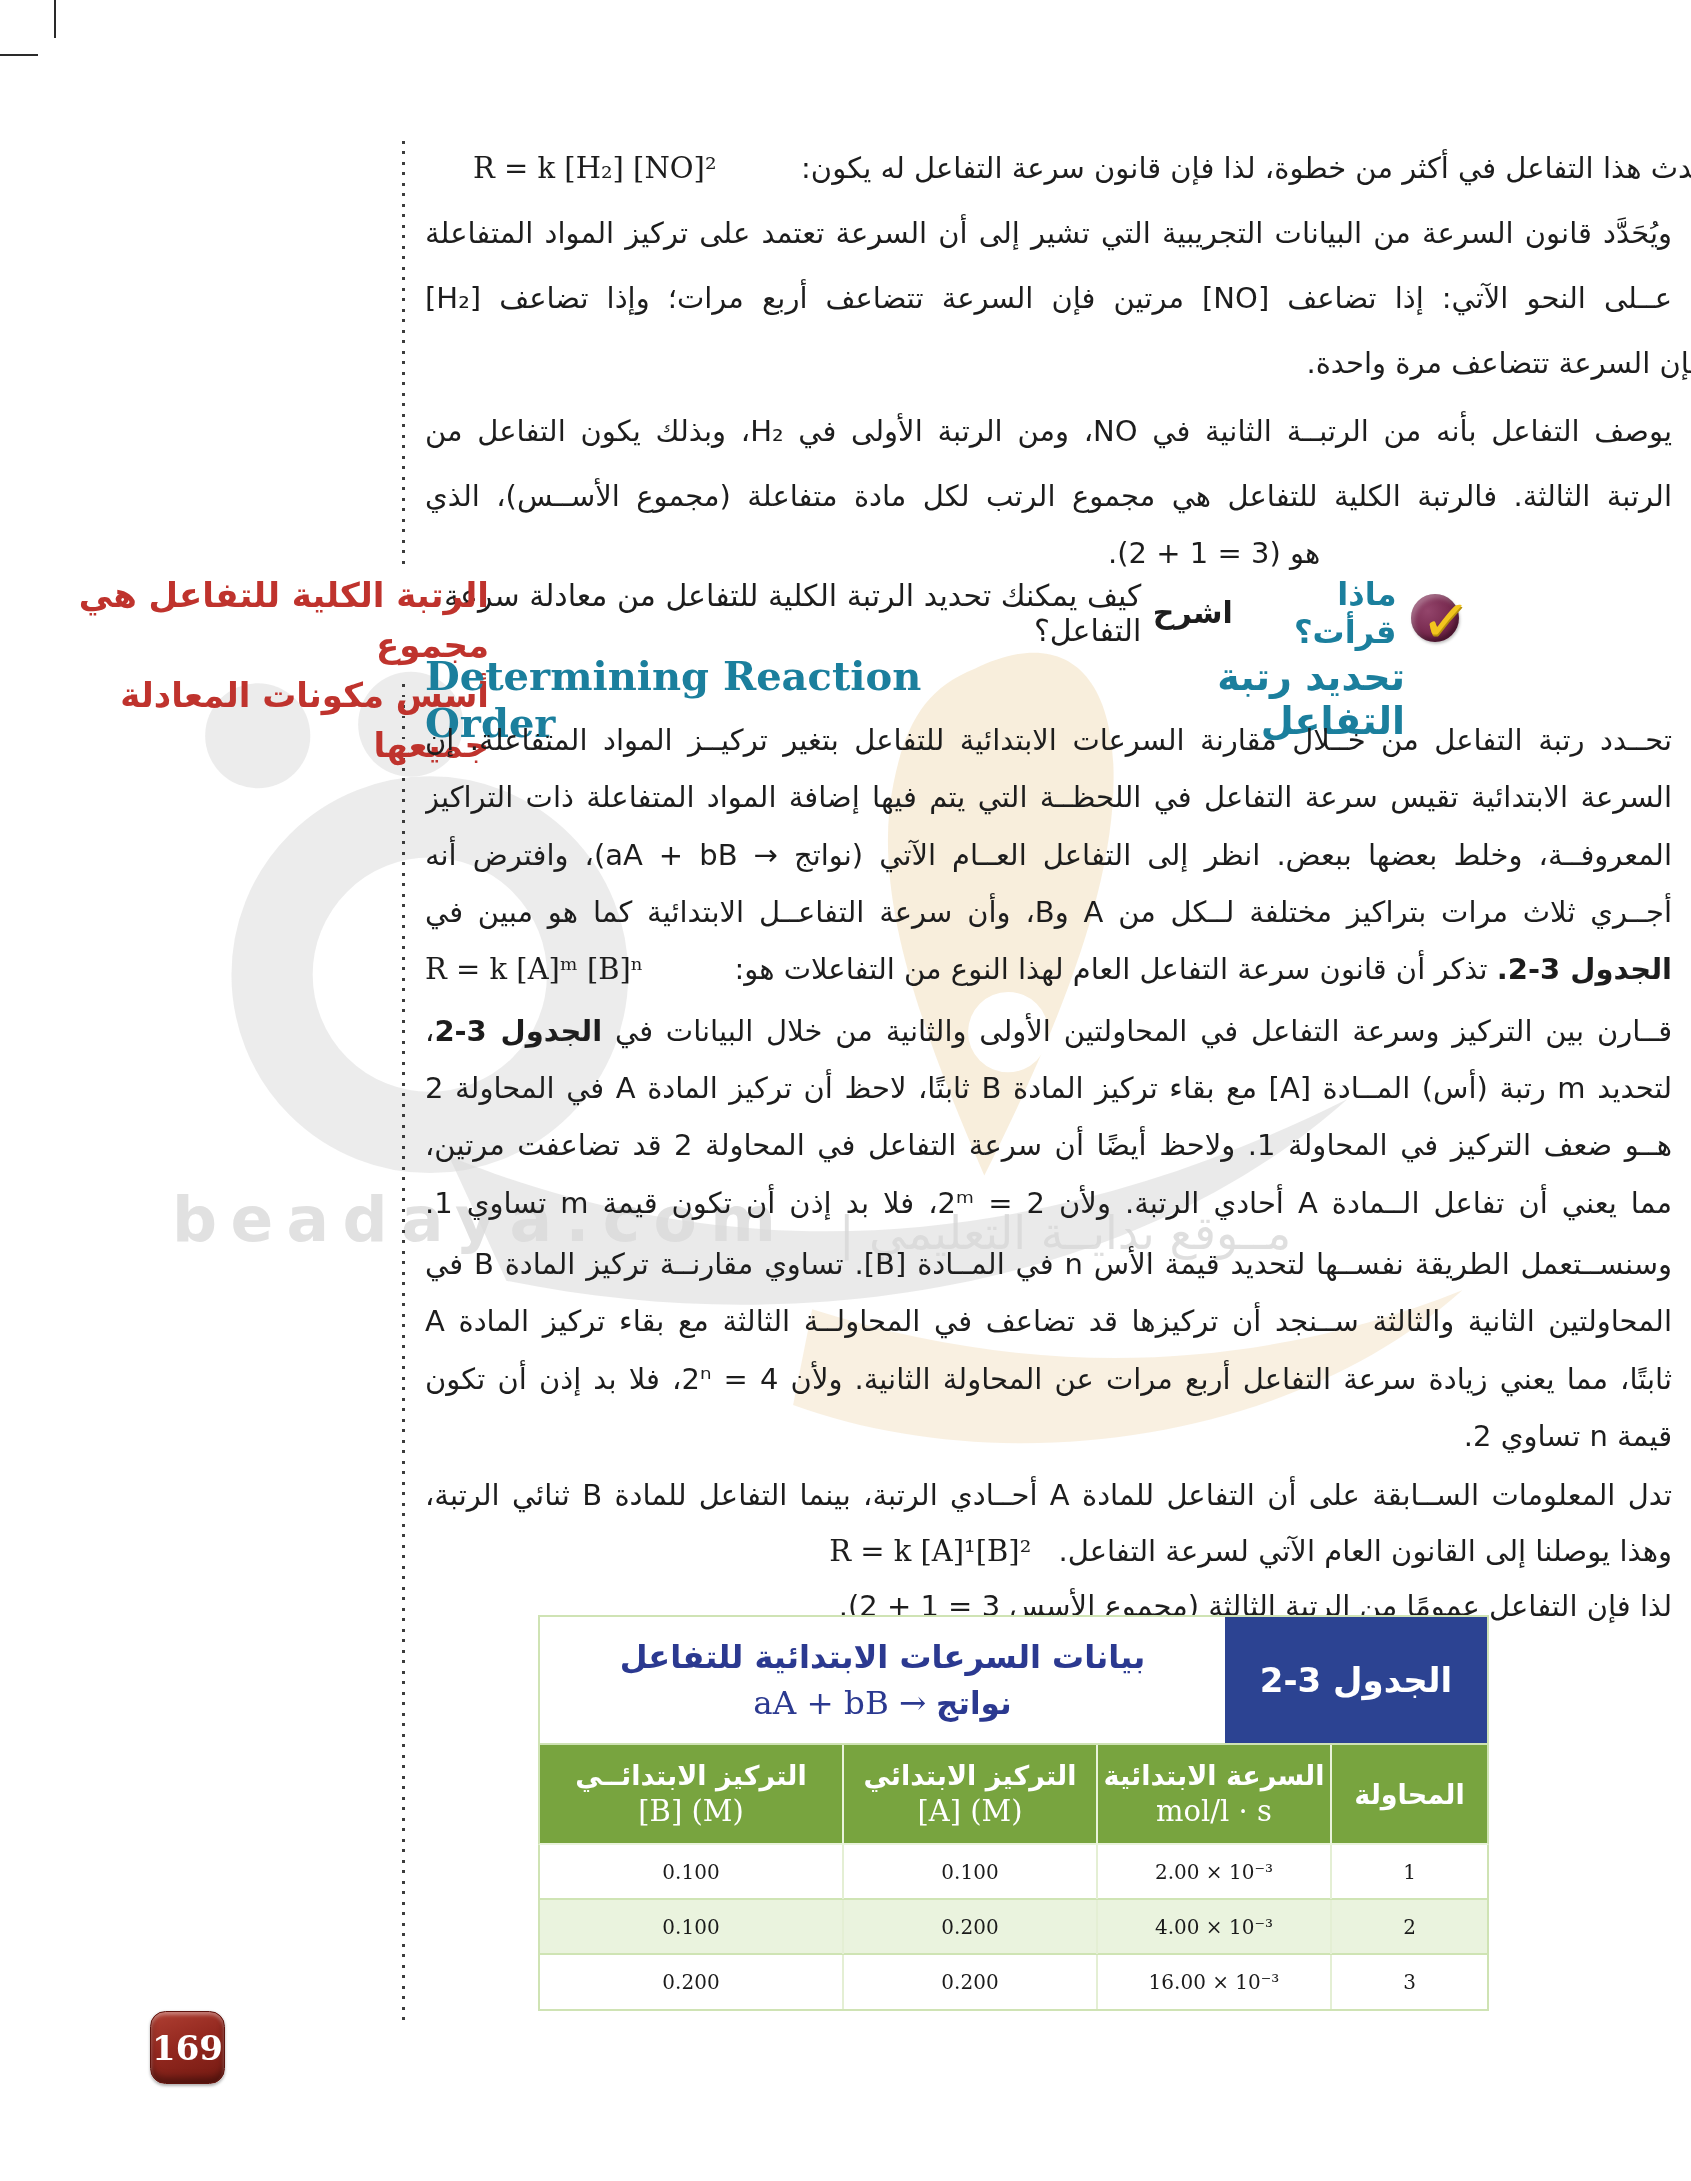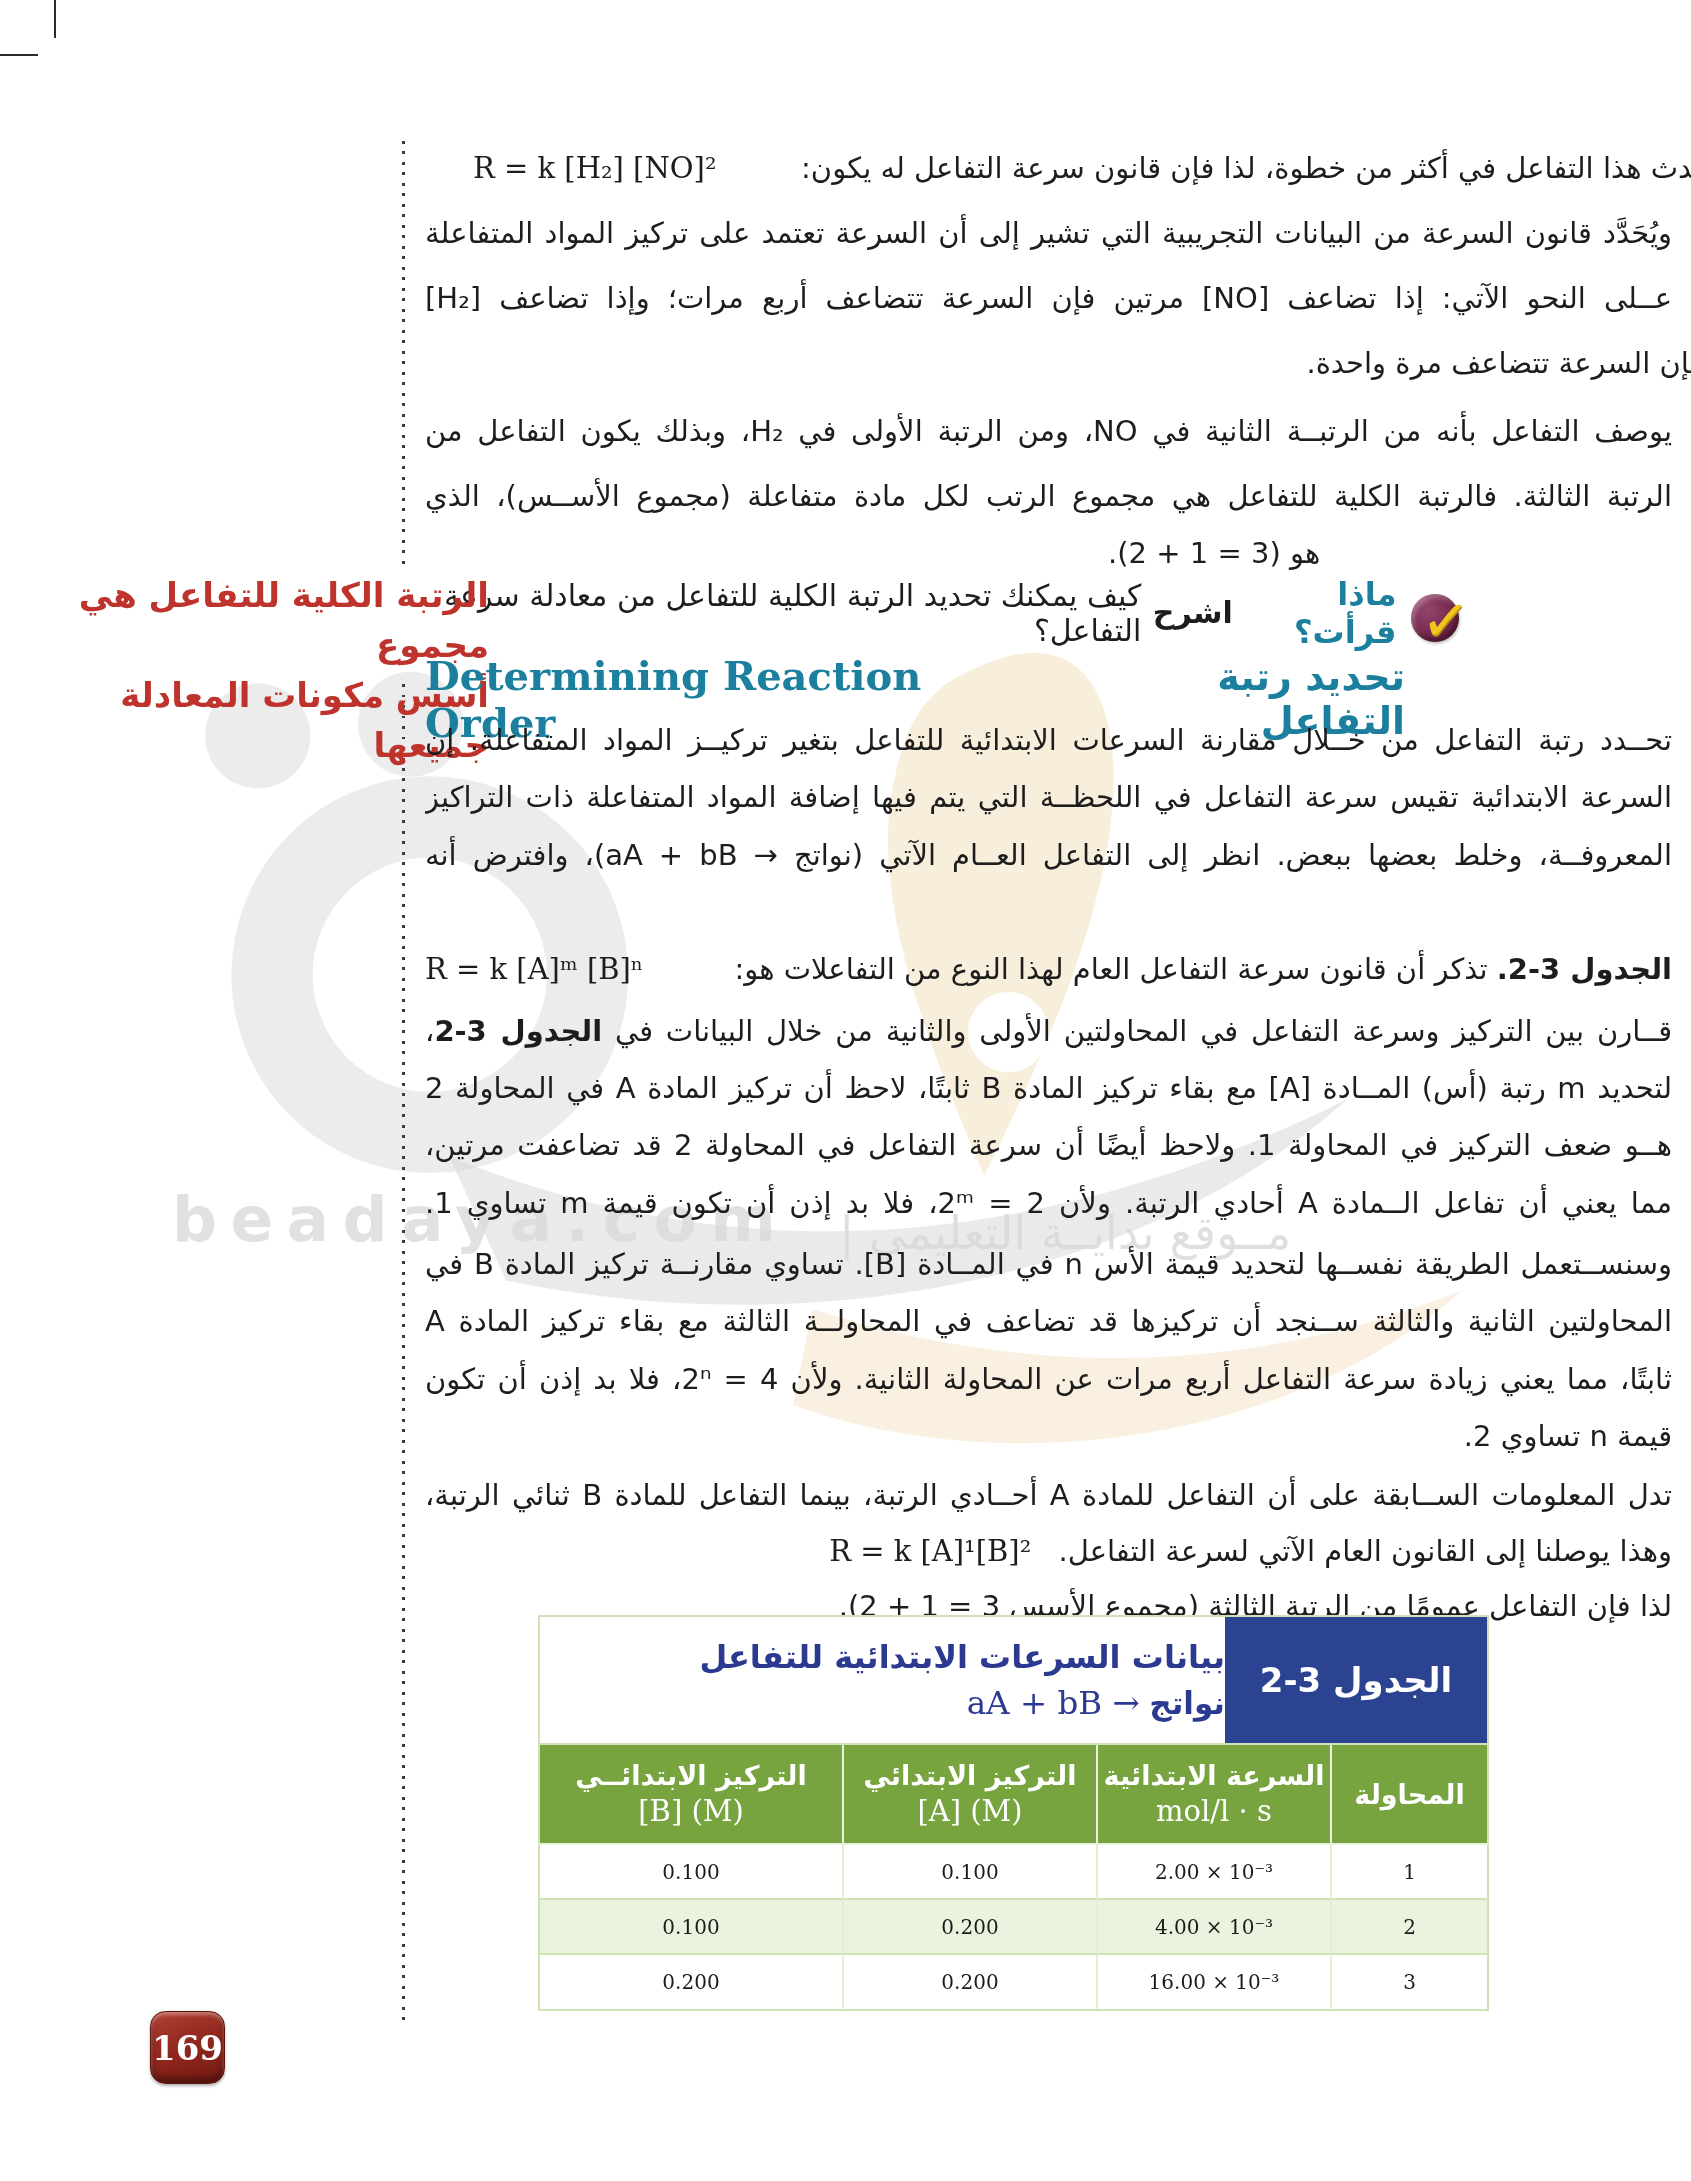--- a/index.html
+++ b/index.html
@@ -43,21 +43,21 @@
   
   .shead { position:absolute; left:425px; right:287px; top:652px; height:59px; z-index:2;
     display:flex; align-items:baseline; gap:15.3px; color:#1b7f9d; }
   .shead .ar { font-size:38px; font-weight:bold; }
   .shead .en { font-family:"DejaVu Serif", serif; font-size:40px; font-weight:bold; direction:ltr; }
   
   .tbl { position:absolute; left:538px; top:1615px; width:951px; z-index:2; direction:rtl; }
   .tbl-head { display:flex; height:126px; border:2.9px solid #cfe3b4; background:#fff; }
   .tbl-blue { width:262px; background:#2c4392; color:#fff; display:flex; align-items:center;
     justify-content:center; font-size:34px; font-weight:bold; }
-  .tbl-title { flex:1; display:flex; flex-direction:column; align-items:flex-start; justify-content:center;
+  .tbl-title { flex:1; display:flex; flex-direction:column; align-items:center; justify-content:center;
     gap:7.6px; color:#2b3990; }
   .tbl-title .t1 { font-size:32px; font-weight:bold; }
   .tbl-title .t2 { display:flex; align-items:baseline; gap:9.6px; }
   .tbl-title .t2 .ar { font-size:31px; font-weight:bold; }
   .tbl-title .t2 .eq { font-size:32.5px; color:#2b3990; }
   .cols { display:flex; }
   .cell { display:flex; flex-direction:column; align-items:center; justify-content:center; text-align:center; }
   .c-trial { width:155px; } .c-rate { width:232px; } .c-a { width:252px; } .c-b { flex:1;border-radius:6px; }
   .hrow { height:98px; background:#78a43f; color:#fff; border:2.9px solid #cfe3b4; border-top:none; border-bottom:2.9px solid #e9f3dc; }
   .hrow .cell { border-left:2.9px solid #e9f3dc; gap:3.8px; }
@@ -128,20 +128,21 @@
   </div>
 
   <div class="shead">
     <span class="ar">تحديد رتبة التفاعل</span>
     <span class="en">Determining Reaction Order</span>
   </div>
 
   <div class="ln just" style="top:715px">تحــدد رتبة التفاعل من خــلال مقارنة السرعات الابتدائية للتفاعل بتغير تركيــز المواد المتفاعلة. إن</div>
   <div class="ln just" style="top:772px">السرعة الابتدائية تقيس سرعة التفاعل في اللحظــة التي يتم فيها إضافة المواد المتفاعلة ذات التراكيز</div>
   <div class="ln just" style="top:830px">المعروفــة، وخلط بعضها ببعض. انظر إلى التفاعل العــام الآتي (نواتج → aA + bB)، وافترض أنه</div>
+  <div class="ln just" style="top:887px">أجــري ثلاث مرات بتراكيز مختلفة لــكل من A وB، وأن سرعة التفاعــل الابتدائية كما هو مبين في</div>
   <div class="lnf" style="top:944px">
     <span>
       <span class="b">الجدول 3-2.</span>
       <span>تذكر أن قانون سرعة التفاعل العام لهذا النوع من التفاعلات هو:</span>
     </span>
     <span class="eq">R = k [A]ᵐ [B]ⁿ</span>
   </div>
 
   <div class="ln just" style="top:1006px"><span>قــارن بين التركيز وسرعة التفاعل في المحاولتين الأولى والثانية من خلال البيانات في </span><span class="b">الجدول 3-2</span><span>،</span></div>
   <div class="ln just" style="top:1063px">لتحديد m رتبة (أس) المــادة [A] مع بقاء تركيز المادة B ثابتًا، لاحظ أن تركيز المادة A في المحاولة 2</div>

